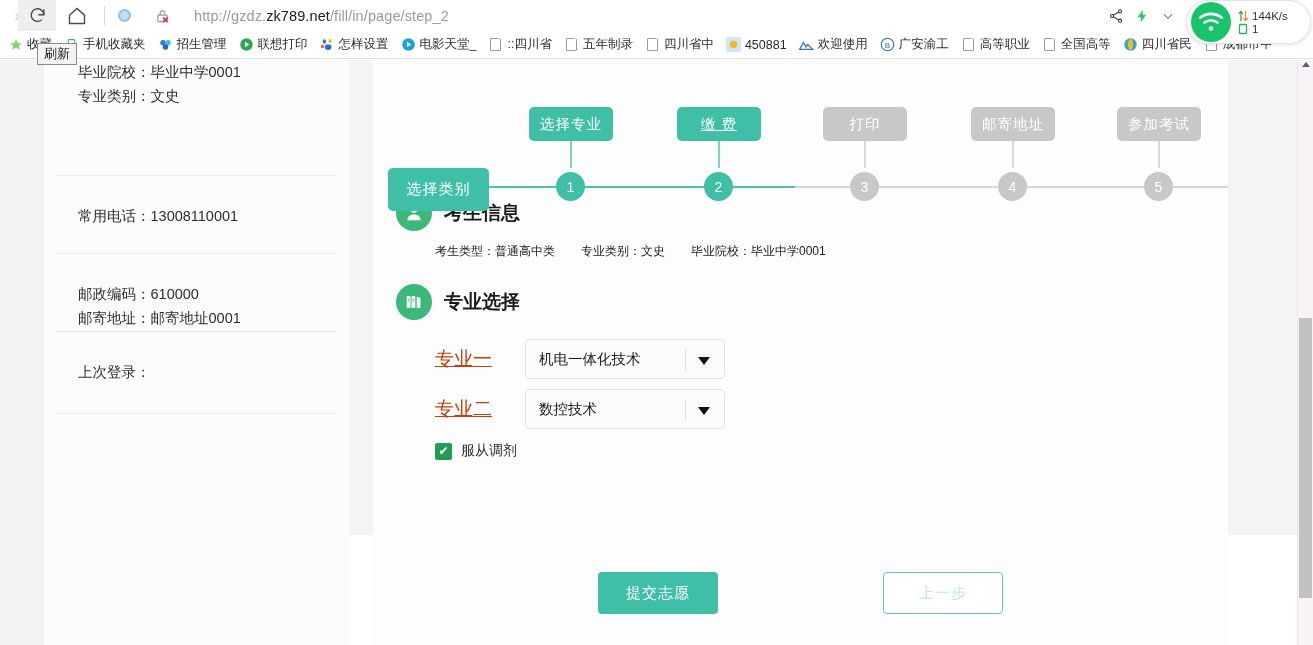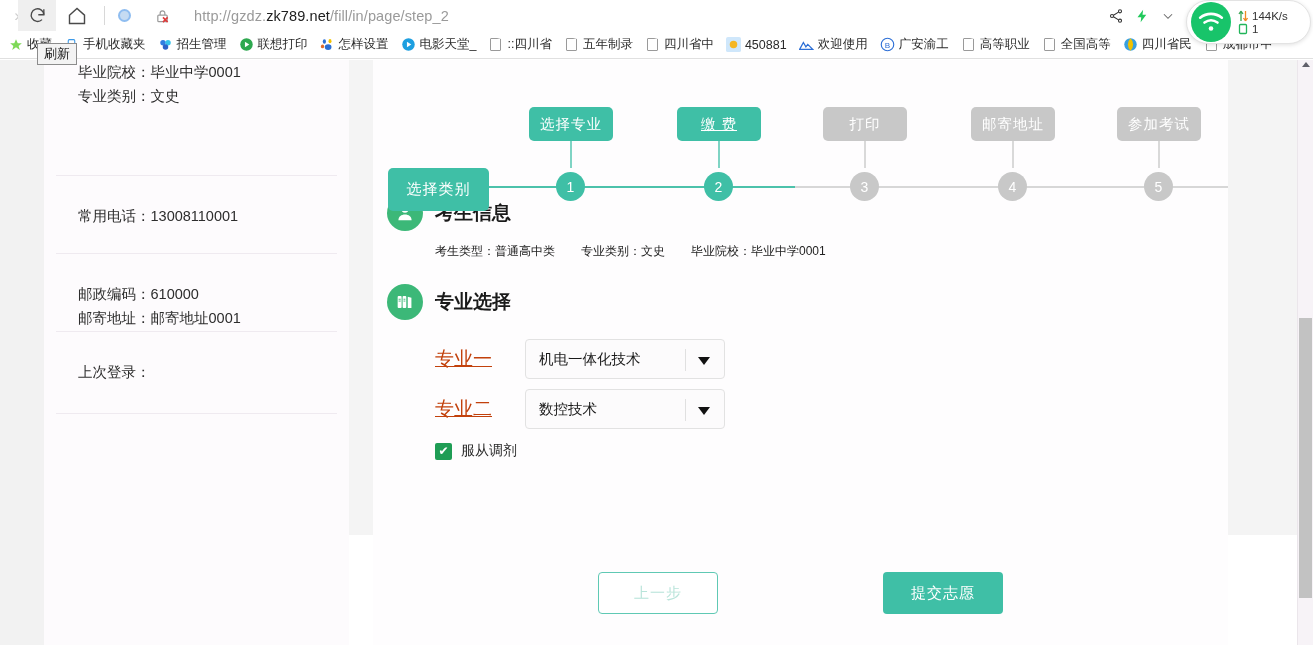--- a/index.html
+++ b/index.html
@@ -197,21 +197,21 @@
     width: 29px; height: 29px; border-radius: 50%;
     display: flex; align-items: center; justify-content: center;
     font-size: 14px; color: #fff;
   }
   .dot-done { background: #3fbfa6; }
   .dot-todo { background: #c8c8c8; }
 
   
   .sec-head {
     display: flex; align-items: center; gap: 12px;
-    margin-left: 14px;
+    margin-left: 23px;
   }
   .sec-ico {
     width: 36px; height: 36px; border-radius: 50%;
     background: #3cb878;
     display: flex; align-items: center; justify-content: center;
     flex: 0 0 36px;
   }
   .sec-title { font-size: 19px; font-weight: bold; color: #1a1a1a; }
 
   #cand-row {
@@ -588,22 +588,22 @@
             <span class="sel-caret"></span>
           </div>
         </div>
         <div id="consent-row">
           <div id="consent-box">✔</div>
           <span id="consent-label">服从调剂</span>
         </div>
       </div>
 
     <div id="footer-btns">
+      <div id="btn-submit">提交志愿</div>
       <div id="btn-prev">上一步</div>
-      <div id="btn-submit">提交志愿</div>
     </div>
   </div>
 
   <div id="page-scroll-track">
     <div id="scroll-up-arrow"></div>
     <div id="page-scroll-thumb"></div>
   </div>
 </div>
 
 </body></html>

